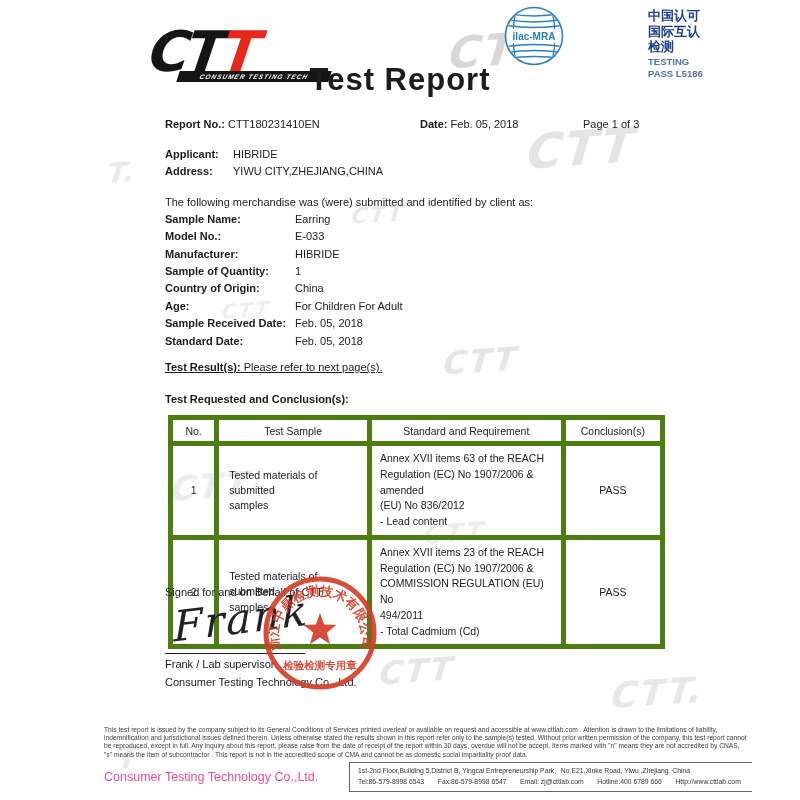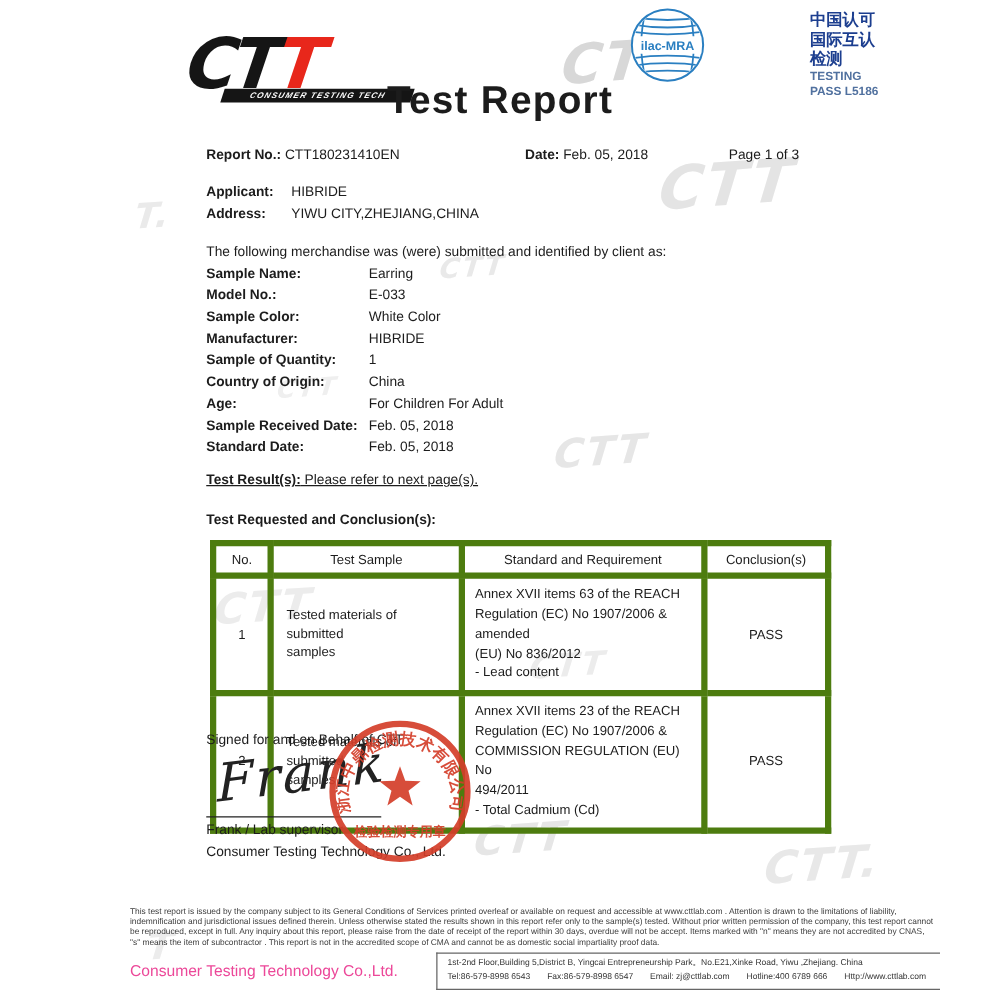--- a/index.html
+++ b/index.html
@@ -138,24 +138,20 @@
 
     <div class="intro">The following merchandise was (were) submitted and identified by client as:</div>
 
     <div class="row frow">
       <span class="lab">Sample Name:</span>
       <span>Earring</span>
     </div>
     <div class="row frow">
       <span class="lab">Model No.:</span>
       <span>E-033</span>
-    </div>
-    <div class="row frow">
-      <span class="lab">Sample Color:</span>
-      <span>White Color</span>
     </div>
     <div class="row frow">
       <span class="lab">Manufacturer:</span>
       <span>HIBRIDE</span>
     </div>
     <div class="row frow">
       <span class="lab">Sample of Quantity:</span>
       <span>1</span>
     </div>
     <div class="row frow">

